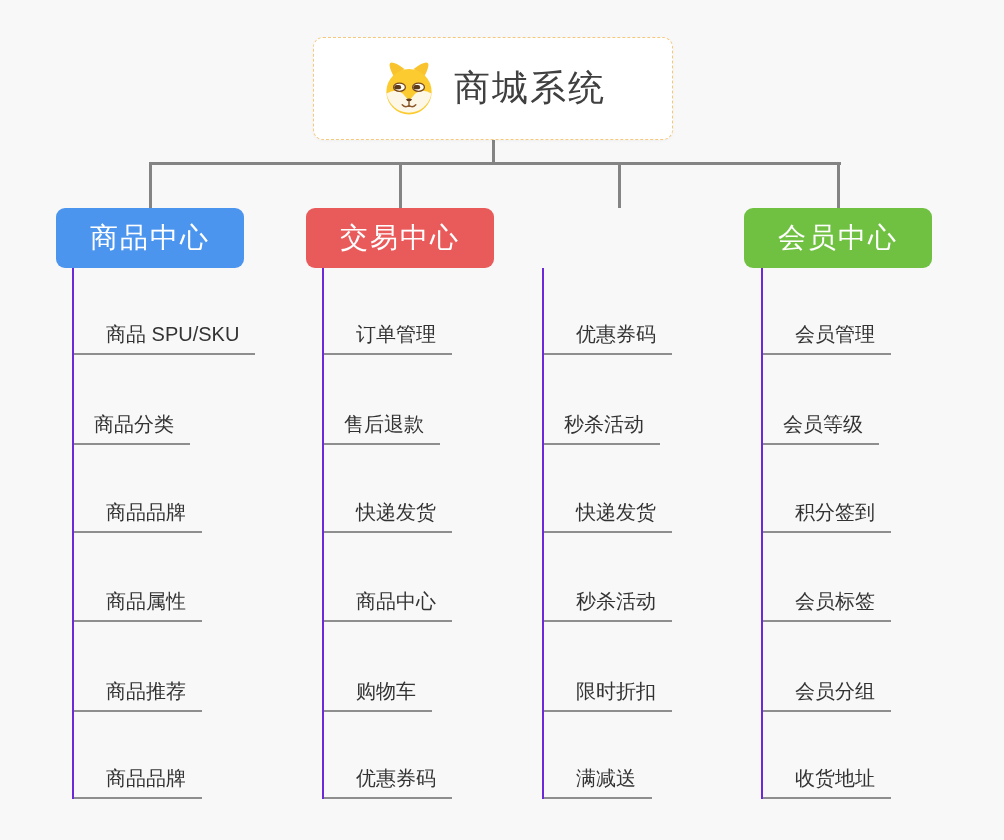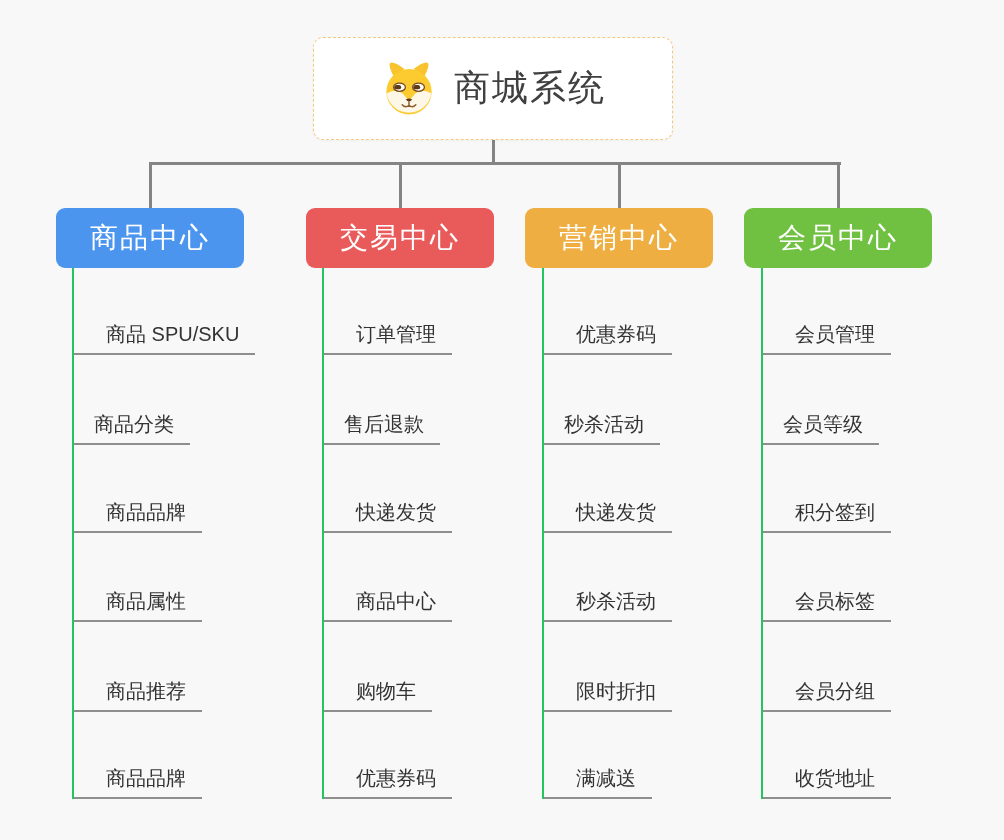--- a/index.html
+++ b/index.html
@@ -58,21 +58,21 @@
     letter-spacing: 2px;
     cursor: pointer;
     white-space: nowrap;
   }
 
   
   .branch-column {
     position: absolute;
     top: 268px;
     height: 531px;
-    border-left: 2px solid #22c55e;
+    border-left: 2px solid #6d28d9;
   }
   .leaf-item {
     position: absolute;
     left: 0;
     height: 44px;
     border-bottom: 2px solid #8e8e8e;
     display: flex;
     align-items: flex-end;
     padding: 0 16px 5px 32px;
     font-size: 20px;
@@ -110,21 +110,20 @@
       <ellipse cx="42.5" cy="30" rx="6.5" ry="4.6" fill="#fffdf2" stroke="#7a4a1e" stroke-width="1.4"></ellipse>
       <rect x="36.8" y="27.6" width="7.5" height="4.8" rx="2.4" fill="#5d3a1a"></rect>
       <path d="M28.5 43.5 Q32 41.5 35.5 43.5 Q32 48 28.5 43.5 Z" fill="#5d3a1a"></path>
       <path d="M32 46 L32 50 M24.5 49.5 Q28.2 53.5 32 50 Q35.8 53.5 39.5 49.5" fill="none" stroke="#8a5a2a" stroke-width="1.6" stroke-linecap="round"></path>
     </svg>
     <span class="root-title">商城系统</span>
   </div>
 
   <div class="branch-header" style="left: 56px; background: rgb(76, 149, 238);">商品中心</div>
   <div class="branch-header" style="left: 306px; background: rgb(233, 91, 91);">交易中心</div>
-  <div class="branch-header" style="left: 525px; background: rgb(239, 174, 66);">营销中心</div>
   <div class="branch-header" style="left: 744px; background: rgb(112, 193, 66);">会员中心</div>
 
   <div class="branch-column" style="left:72px;">
     <div class="leaf-item">商品 SPU/SKU</div>
     <div class="leaf-item">商品分类</div>
     <div class="leaf-item">商品品牌</div>
     <div class="leaf-item">商品属性</div>
     <div class="leaf-item">商品推荐</div>
     <div class="leaf-item">商品品牌</div>
   </div>

